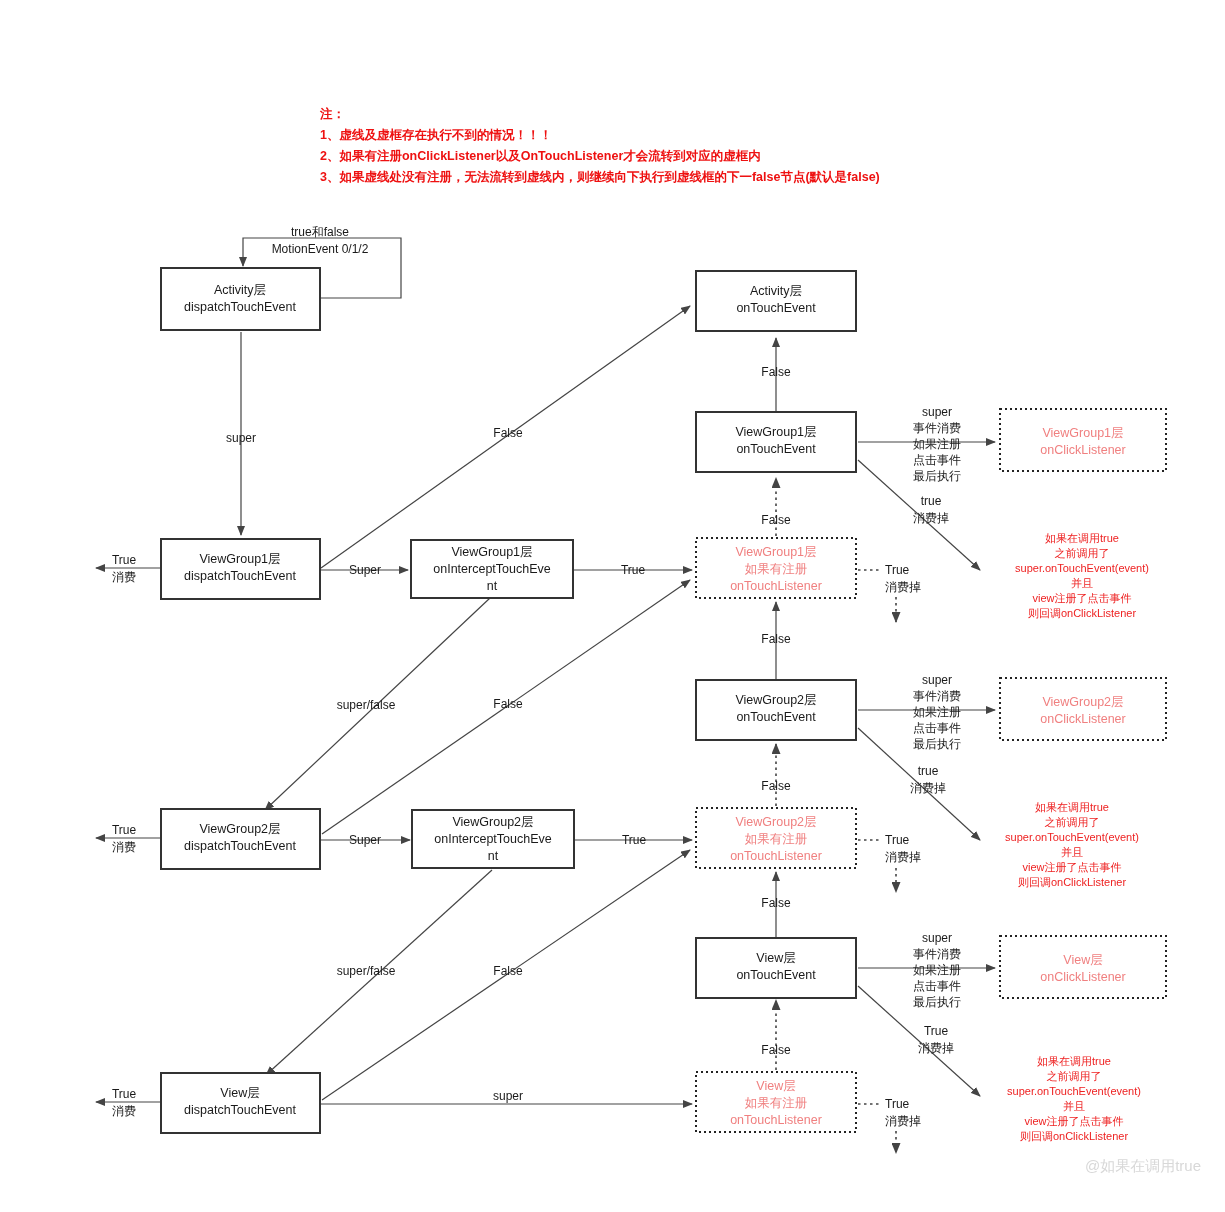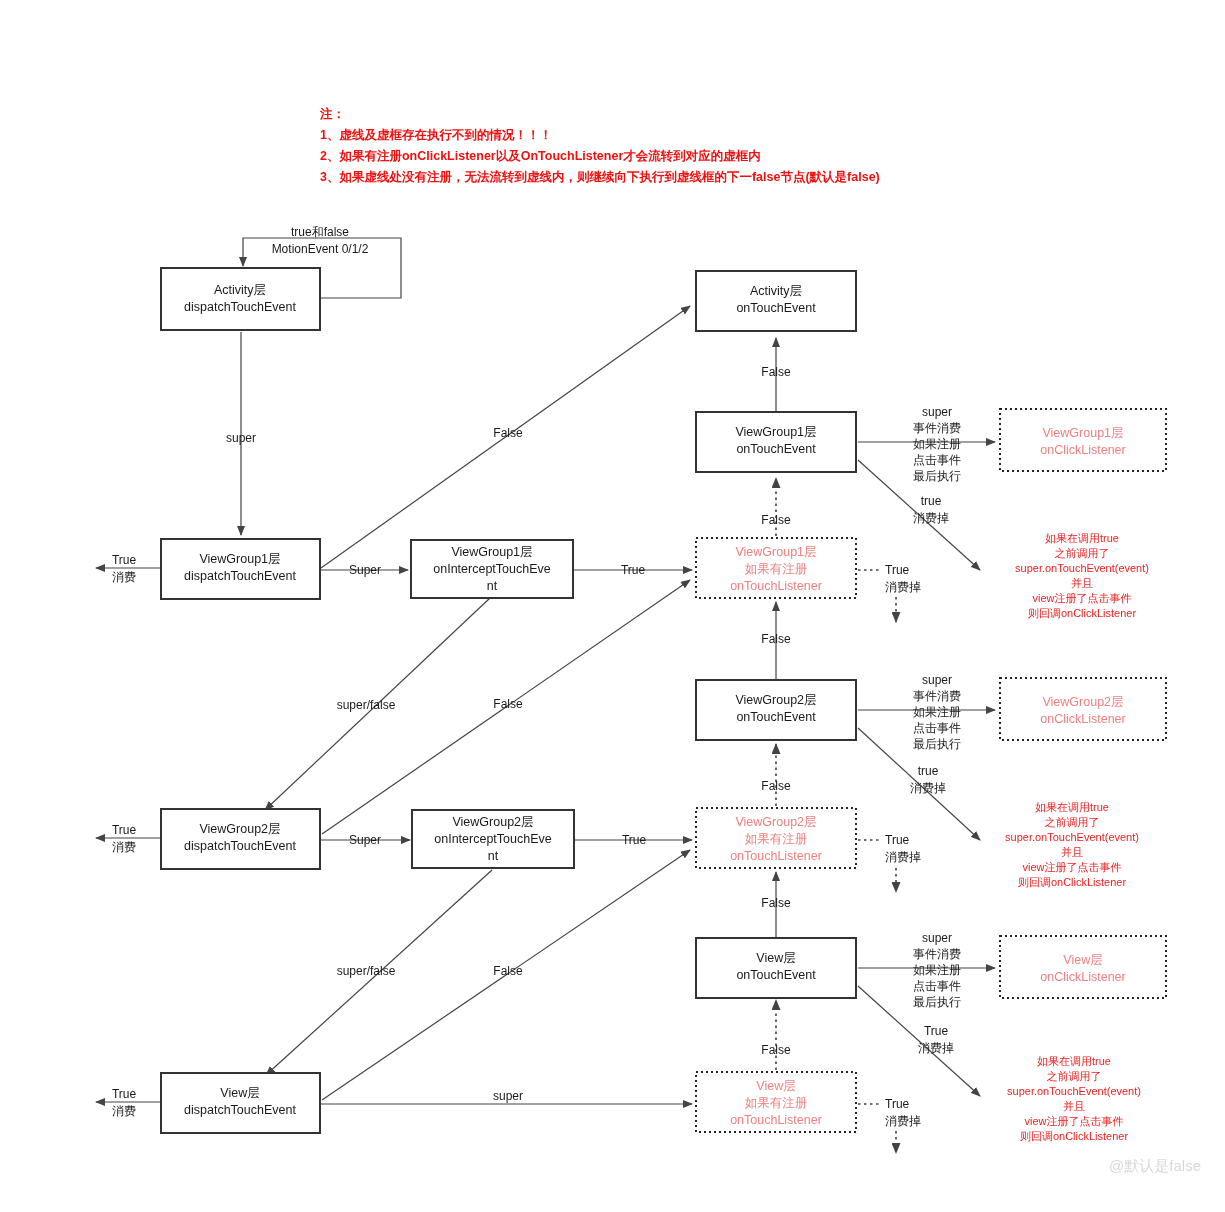--- a/index.html
+++ b/index.html
@@ -246,14 +246,14 @@
     <text class="ann" x="1074" y="1065">如果在调用true</text>
     <text class="ann" x="1074" y="1080">之前调用了</text>
     <text class="ann" x="1074" y="1095">super.onTouchEvent(event)</text>
     <text class="ann" x="1074" y="1110">并且</text>
     <text class="ann" x="1074" y="1125">view注册了点击事件</text>
     <text class="ann" x="1074" y="1140">则回调onClickListener</text>
   </g>
 
 </svg>
 
-<div class="wm">@默认是false</div>
+<div class="wm">@如果在调用true</div>
 </div>
 
 </body></html>

